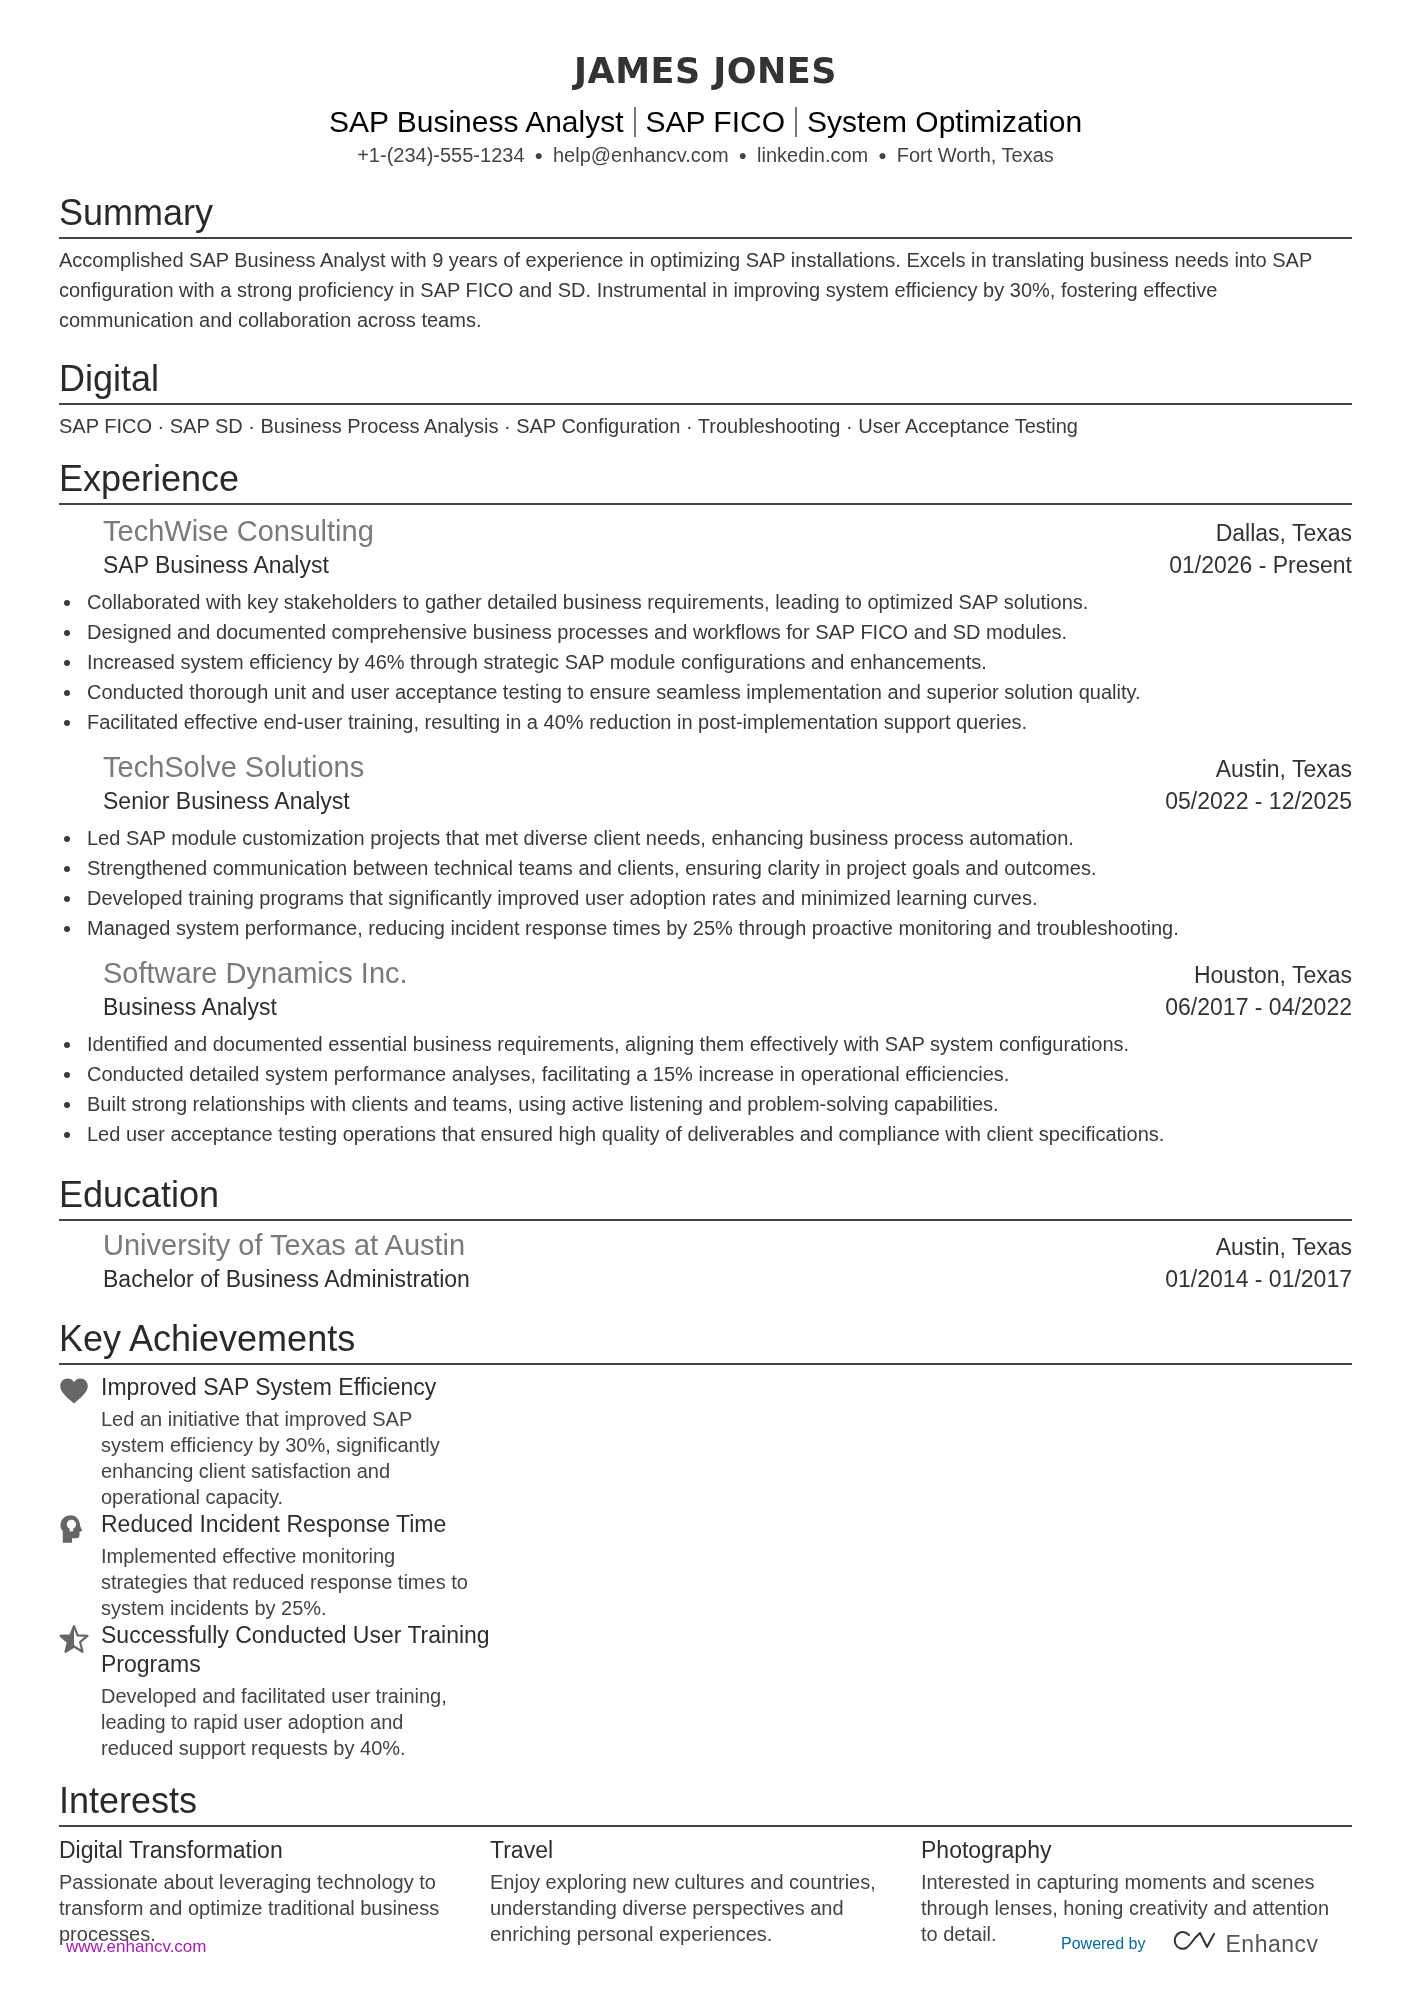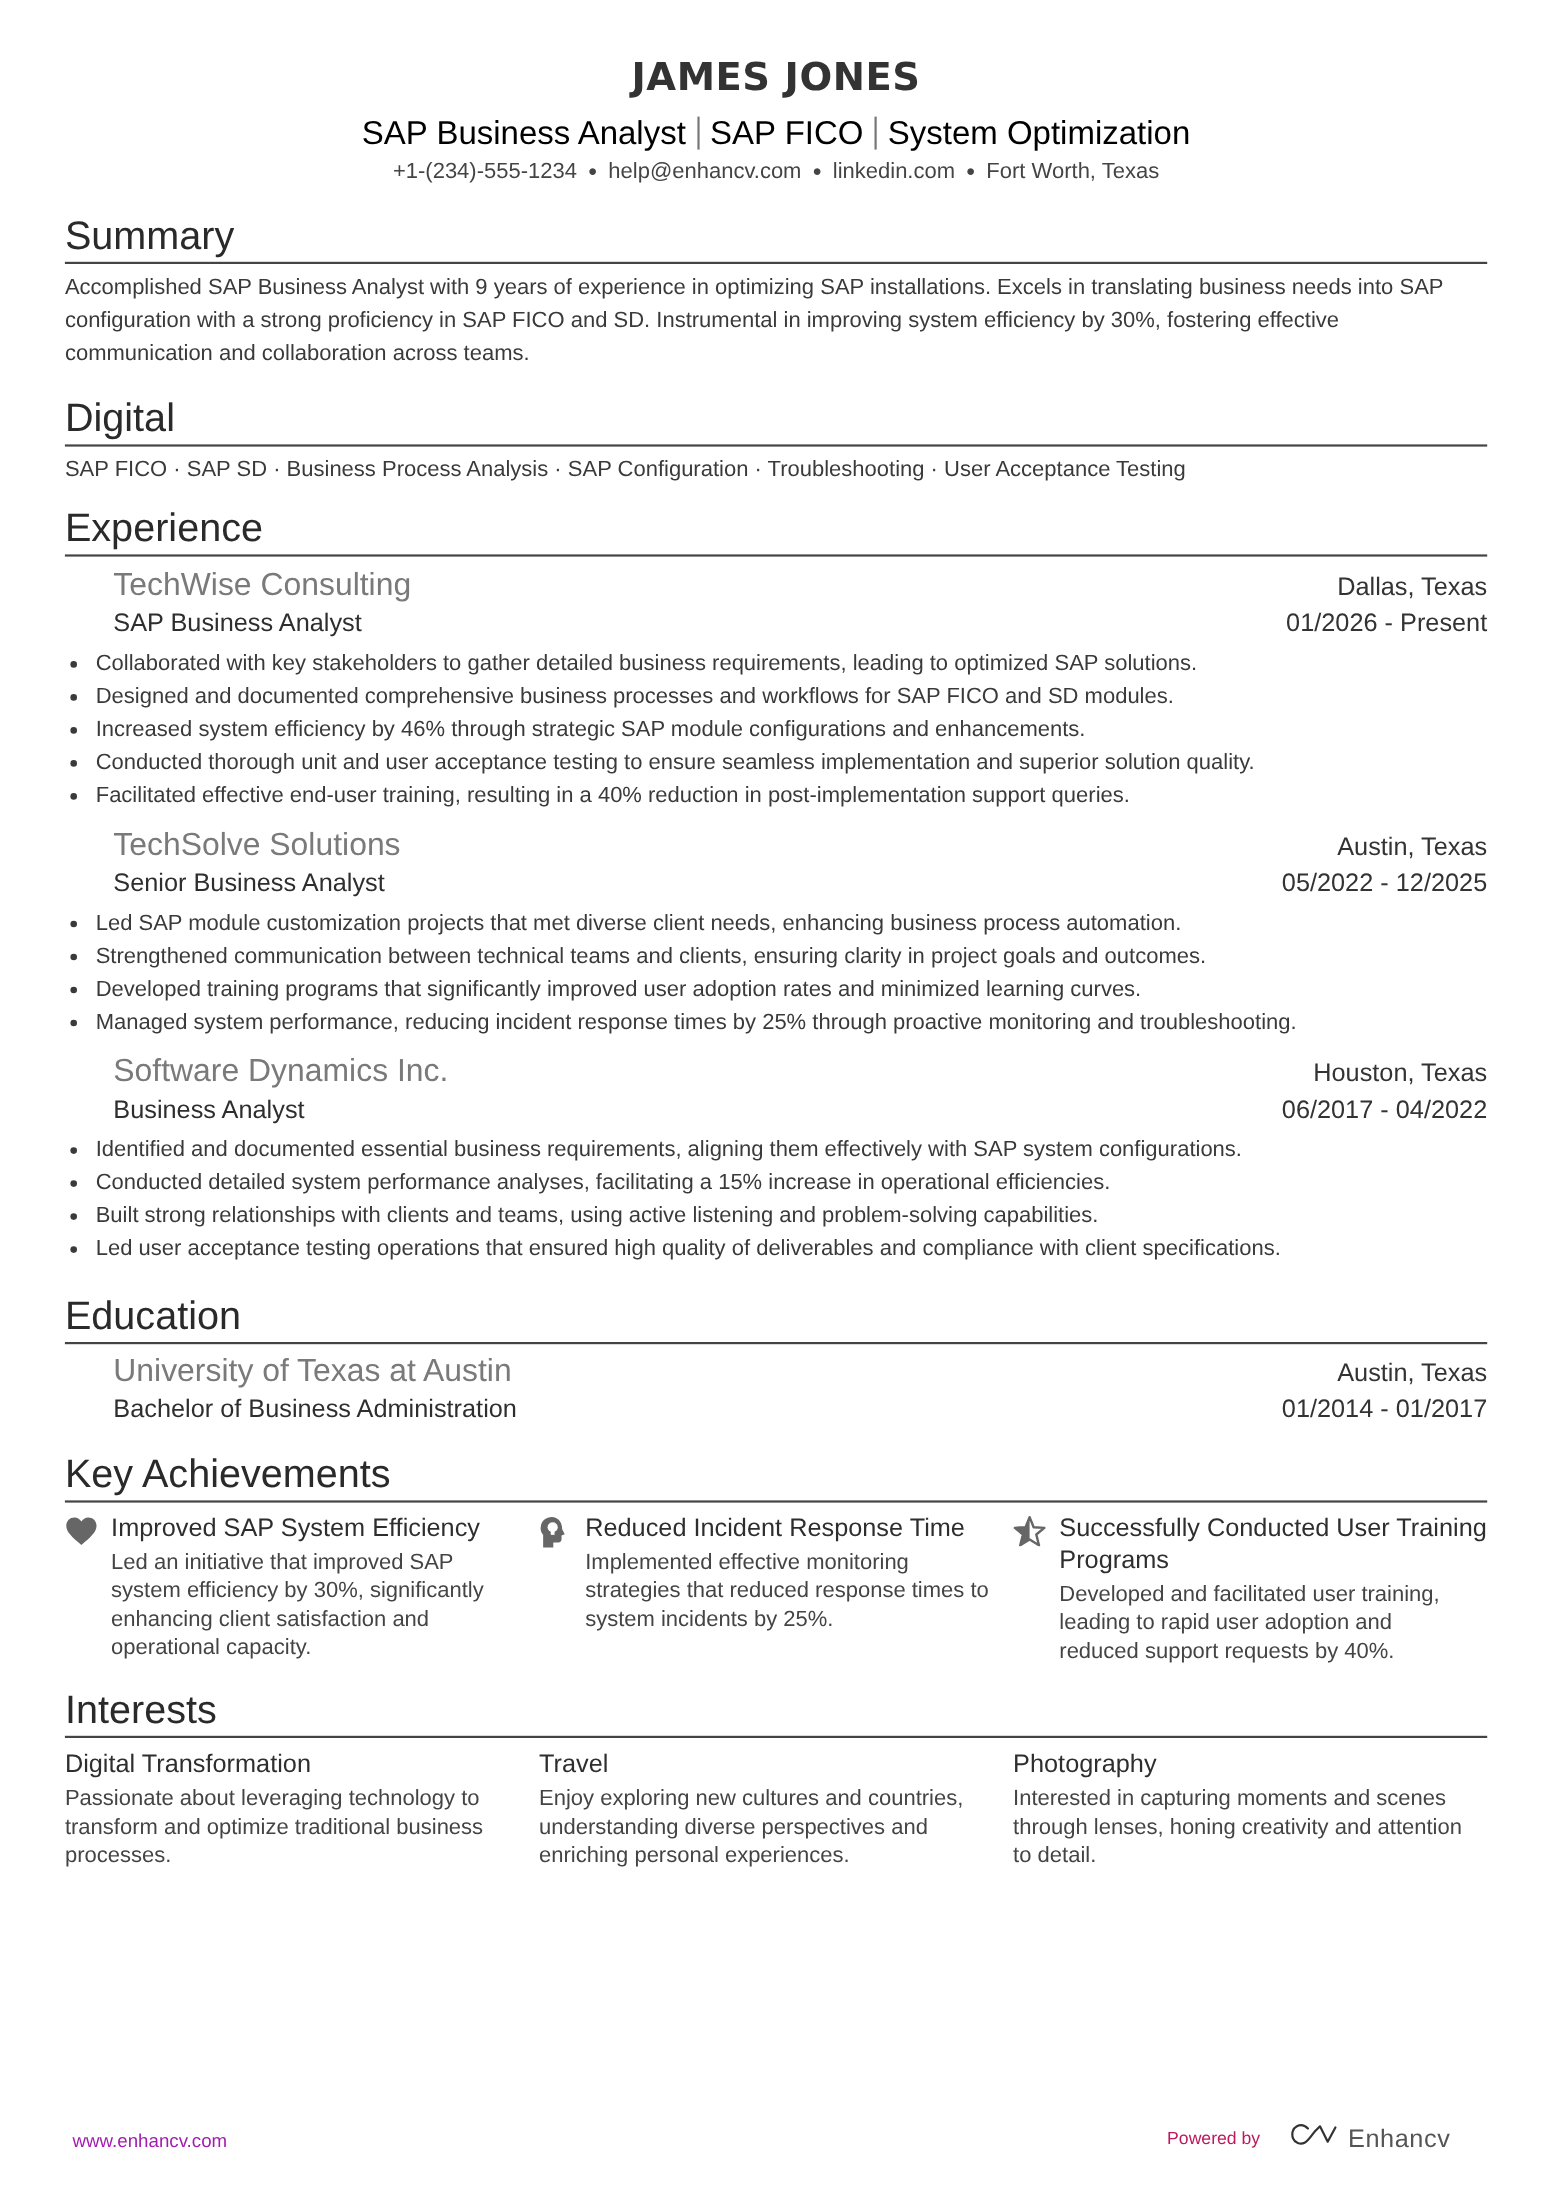--- a/index.html
+++ b/index.html
@@ -46,21 +46,21 @@
   .ach { display: flex; }
   .ach .icon { width: 42px; flex: 0 0 42px; padding-top: 4px; }
   .ach-title { font-size: 23px; line-height: 29px; color: #2e2e2e; }
   .ach-desc { font-size: 20px; line-height: 26px; color: #444; margin-top: 4px; width: 370px; }
 
   .int-title { font-size: 23px; line-height: 30px; color: #2e2e2e; }
   .int-desc { font-size: 20px; line-height: 26px; color: #444; margin-top: 4px; width: 410px; }
 
   .footer-left { position: absolute; left: 66px; top: 1937px; font-size: 17px; color: #a21caf; }
   .footer-right { position: absolute; left: 1061px; top: 1930px; display: flex; align-items: center; }
-  .footer-right .powered { font-size: 16px; color: #be185d; margin-right: 26px; }
+  .footer-right .powered { font-size: 16px; color: #0369a1; margin-right: 26px; }
   .footer-right .brand { font-size: 23px; color: #555; margin-left: 8px; letter-spacing: 0.5px; }
 </style>
 </head>
 <body>
 
 <div class="page">
 
   <div class="header">
     <div class="name">JAMES JONES</div>
     <div class="headline">
@@ -151,21 +151,21 @@
       <div class="entry-row">
         <span class="role">Bachelor of Business Administration</span>
         <span class="dates">01/2014 - 01/2017</span>
       </div>
     </div>
   </div>
 
   <div style="margin-top:26px;">
     <div class="section-title">Key Achievements</div>
     <div class="rule"></div>
-    <div class="cols" style="margin-top:8px;">
+    <div class="cols" style="margin-top:8px;flex-direction:column;">
       <div class="col ach">
         <span class="icon">
           <svg width="30" height="28" viewBox="0 0 24 22">
               <path d="M12 21 C5 15 1 11.5 1 7 C1 3.5 3.7 1 7 1 C9.2 1 11 2.2 12 4 C13 2.2 14.8 1 17 1 C20.3 1 23 3.5 23 7 C23 11.5 19 15 12 21Z" fill="#666"></path>
             </svg>
         </span>
         <div>
           <div class="ach-title">Improved SAP System Efficiency</div>
           <div class="ach-desc">Led an initiative that improved SAP system efficiency by 30%, significantly enhancing client satisfaction and operational capacity.</div>
         </div>

